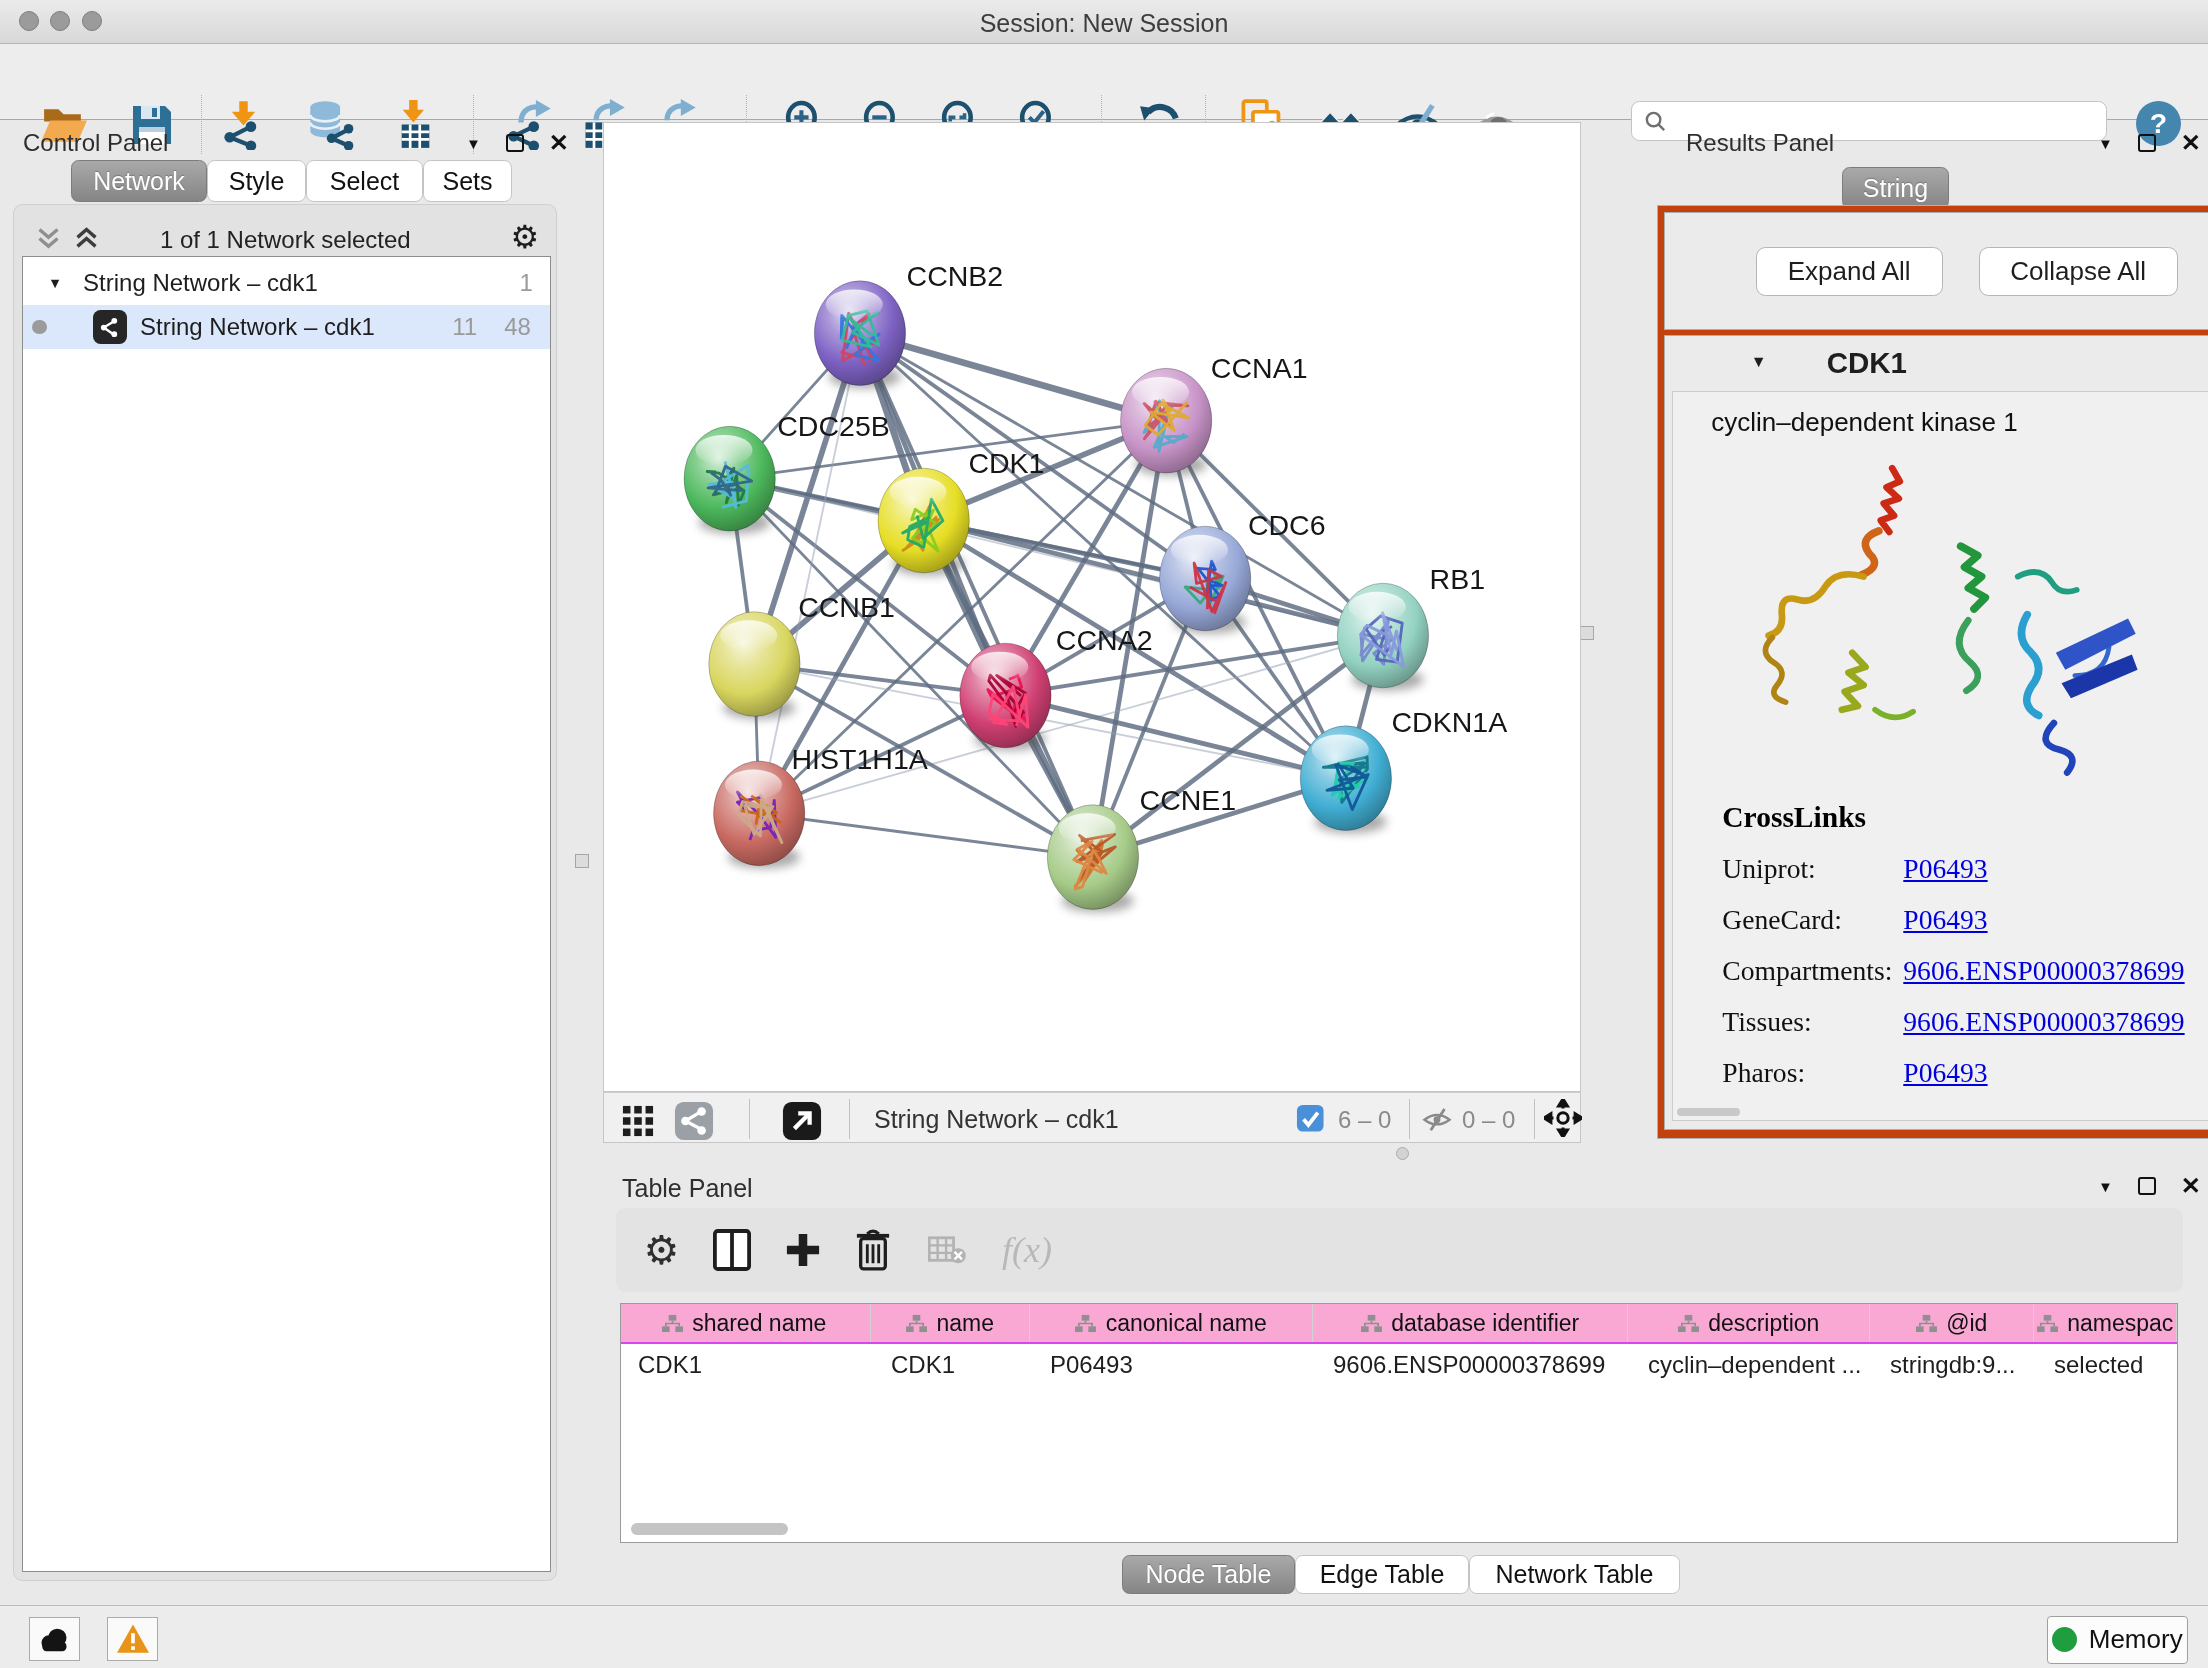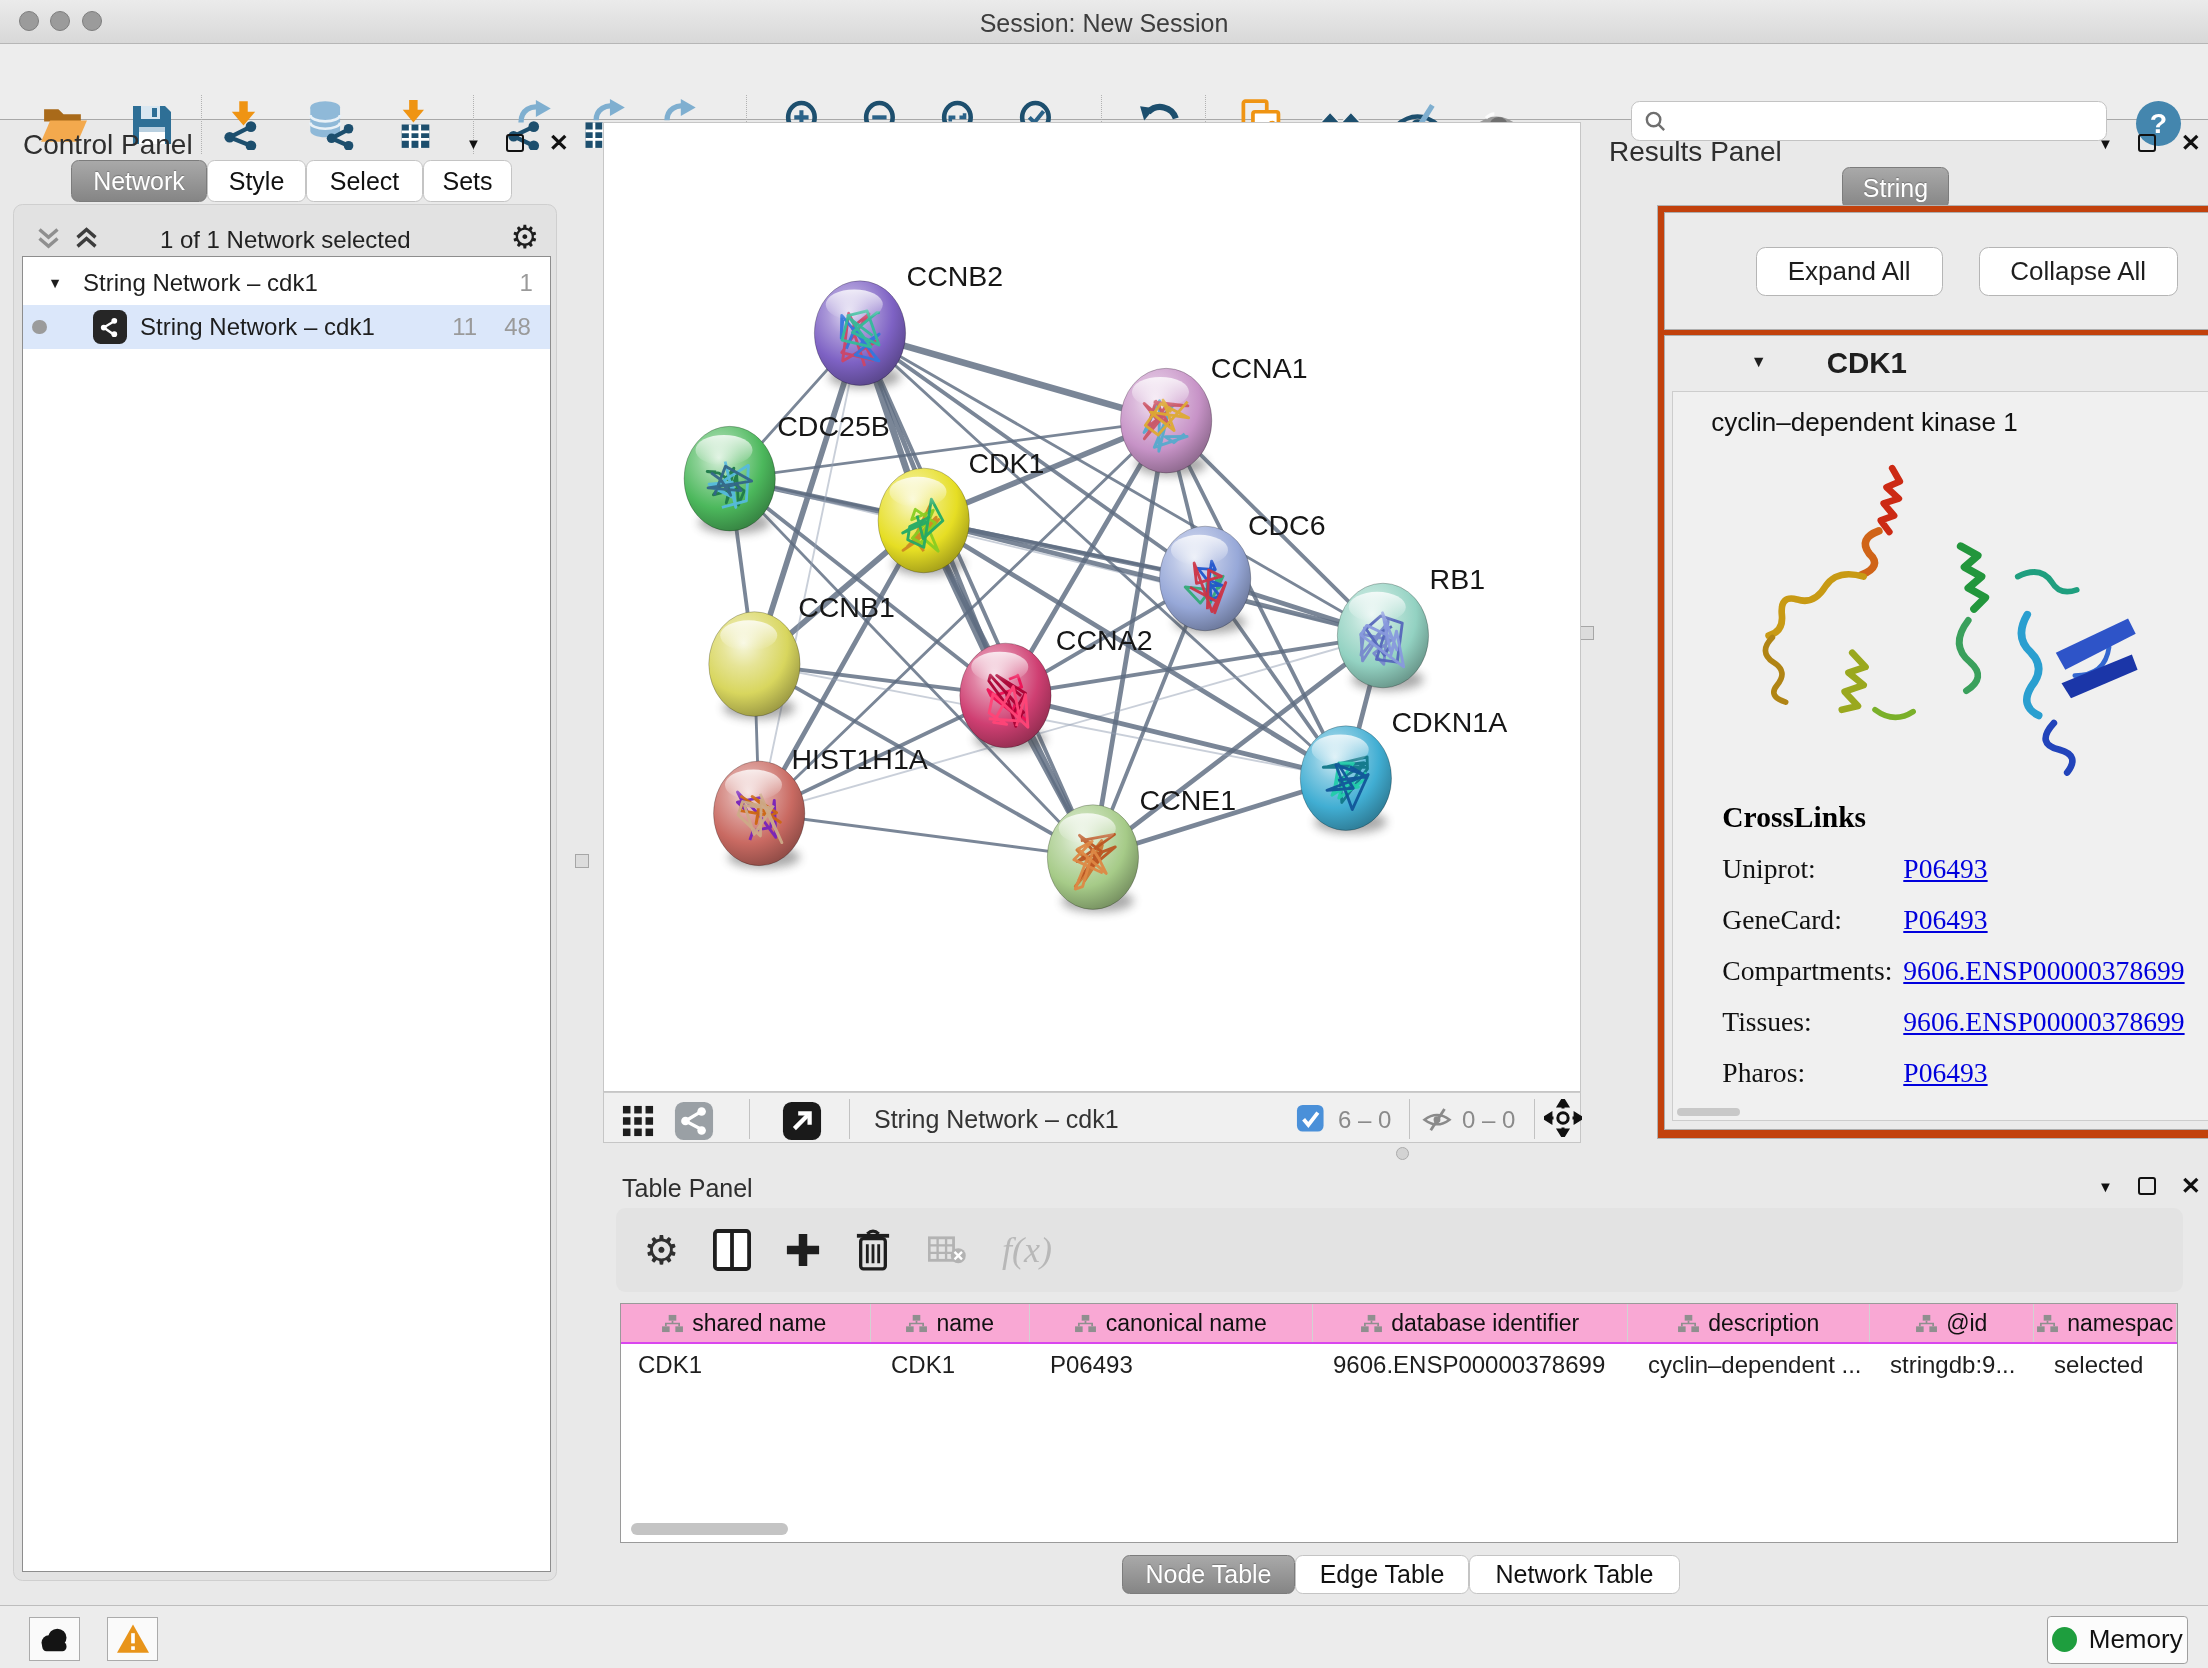--- a/index.html
+++ b/index.html
@@ -20,21 +20,21 @@
   .tb-icon { position:absolute; top:53px; width:55px; height:55px; display:flex;
     align-items:center; justify-content:center; cursor:pointer; }
   .tb-sep { position:absolute; top:51px; height:59px; border-left:1.9px dotted #b2b2b2; }
   #search-wrap { position:absolute; left:1631px; top:57px; width:476px; height:40px;
     background:#fff; border:1px solid #c3c3c3; border-radius:8.6px; display:flex; align-items:center; padding-left:11.4px; }
   #search-input { border:none; outline:none; font-size:23px; width:418px; background:transparent; }
   #help-btn { position:absolute; left:2136px; top:57px; width:45px; height:45px; border-radius:50%;
     background:#4486ae; color:#fff; font-size:28.5px; font-weight:bold; display:flex; align-items:center; justify-content:center; cursor:pointer; }
 
   
-  .panel-title { font-size:28px; color:#2e2e2e; }
+  .panel-title { font-size:24px; color:#2e2e2e; }
   .win-btns { position:absolute; display:flex; align-items:center; gap:25px; }
   .wb-arrow { font-size:15px; color:#111; cursor:pointer; }
   .wb-float { width:18px; height:18px; border:2.4px solid #111; border-radius:2.9px; cursor:pointer; }
   .wb-close { font-size:24px; font-weight:bold; color:#111; cursor:pointer; line-height:1; }
 
   .tab { position:absolute; height:42px; border-radius:7.6px; font-size:25px; display:flex;
     align-items:center; justify-content:center; cursor:pointer; }
   .tab.on  { background:linear-gradient(#a9a9a9,#858585); color:#fff; border:1px solid #7c7c7c;
     text-shadow:0 -1px 1px rgba(0,0,0,.25);text-align:right; }
   .tab.off { background:#fff; color:#111; border:1px solid #c4c4c4; }
@@ -64,21 +64,21 @@
   
   #netview { position:absolute; left:603px; top:122px; width:978px; height:970px;
     background:#fff; border:1px solid #c6c6c6; }
   #net-toolbar { position:absolute; left:603px; top:1092px; width:978px; height:51px;
     background:#f0f0f0; border:1px solid #c6c6c6; border-top:1px solid #cccccc; }
   .ntb-sep { position:absolute; top:5.7px; height:40px; border-left:1px solid #c2c2c2; }
   #ntb-title { position:absolute; left:270px; top:12.4px; font-size:25px; color:#333; }
   .ntb-num { position:absolute; top:13.3px; font-size:24px; color:#8a8a8a; }
 
   
-  #rp-title { position:absolute; left:1609px; top:129px;margin-top:7px; }
+  #rp-title { position:absolute; left:1686px; top:129px; }
   #rp-btns { left:2098px; top:131px; }
   #string-tab { left:1842px; top:167px; width:107px; }
   #rp-box { position:absolute; left:1657px; top:205px; width:594px; height:934px;
     background:#c2410c; border:1.9px solid #b2b2b2; }
   #rp-expand-box { position:absolute; left:5.7px; top:5.7px; width:579px; height:118px;
     background:#ebebeb; border:1px solid #adadad; }
   .rp-btn { position:absolute; top:34px; height:49px; background:#fff; border:1.4px solid #b5b5b5;
     border-radius:9.5px; font-size:26px; display:flex; align-items:center; justify-content:center; cursor:pointer; }
   #rp-cdk1-box { position:absolute; left:5.7px; top:129px; width:579px; height:795px;
     background:#ebebeb; border:1px solid #adadad; }

